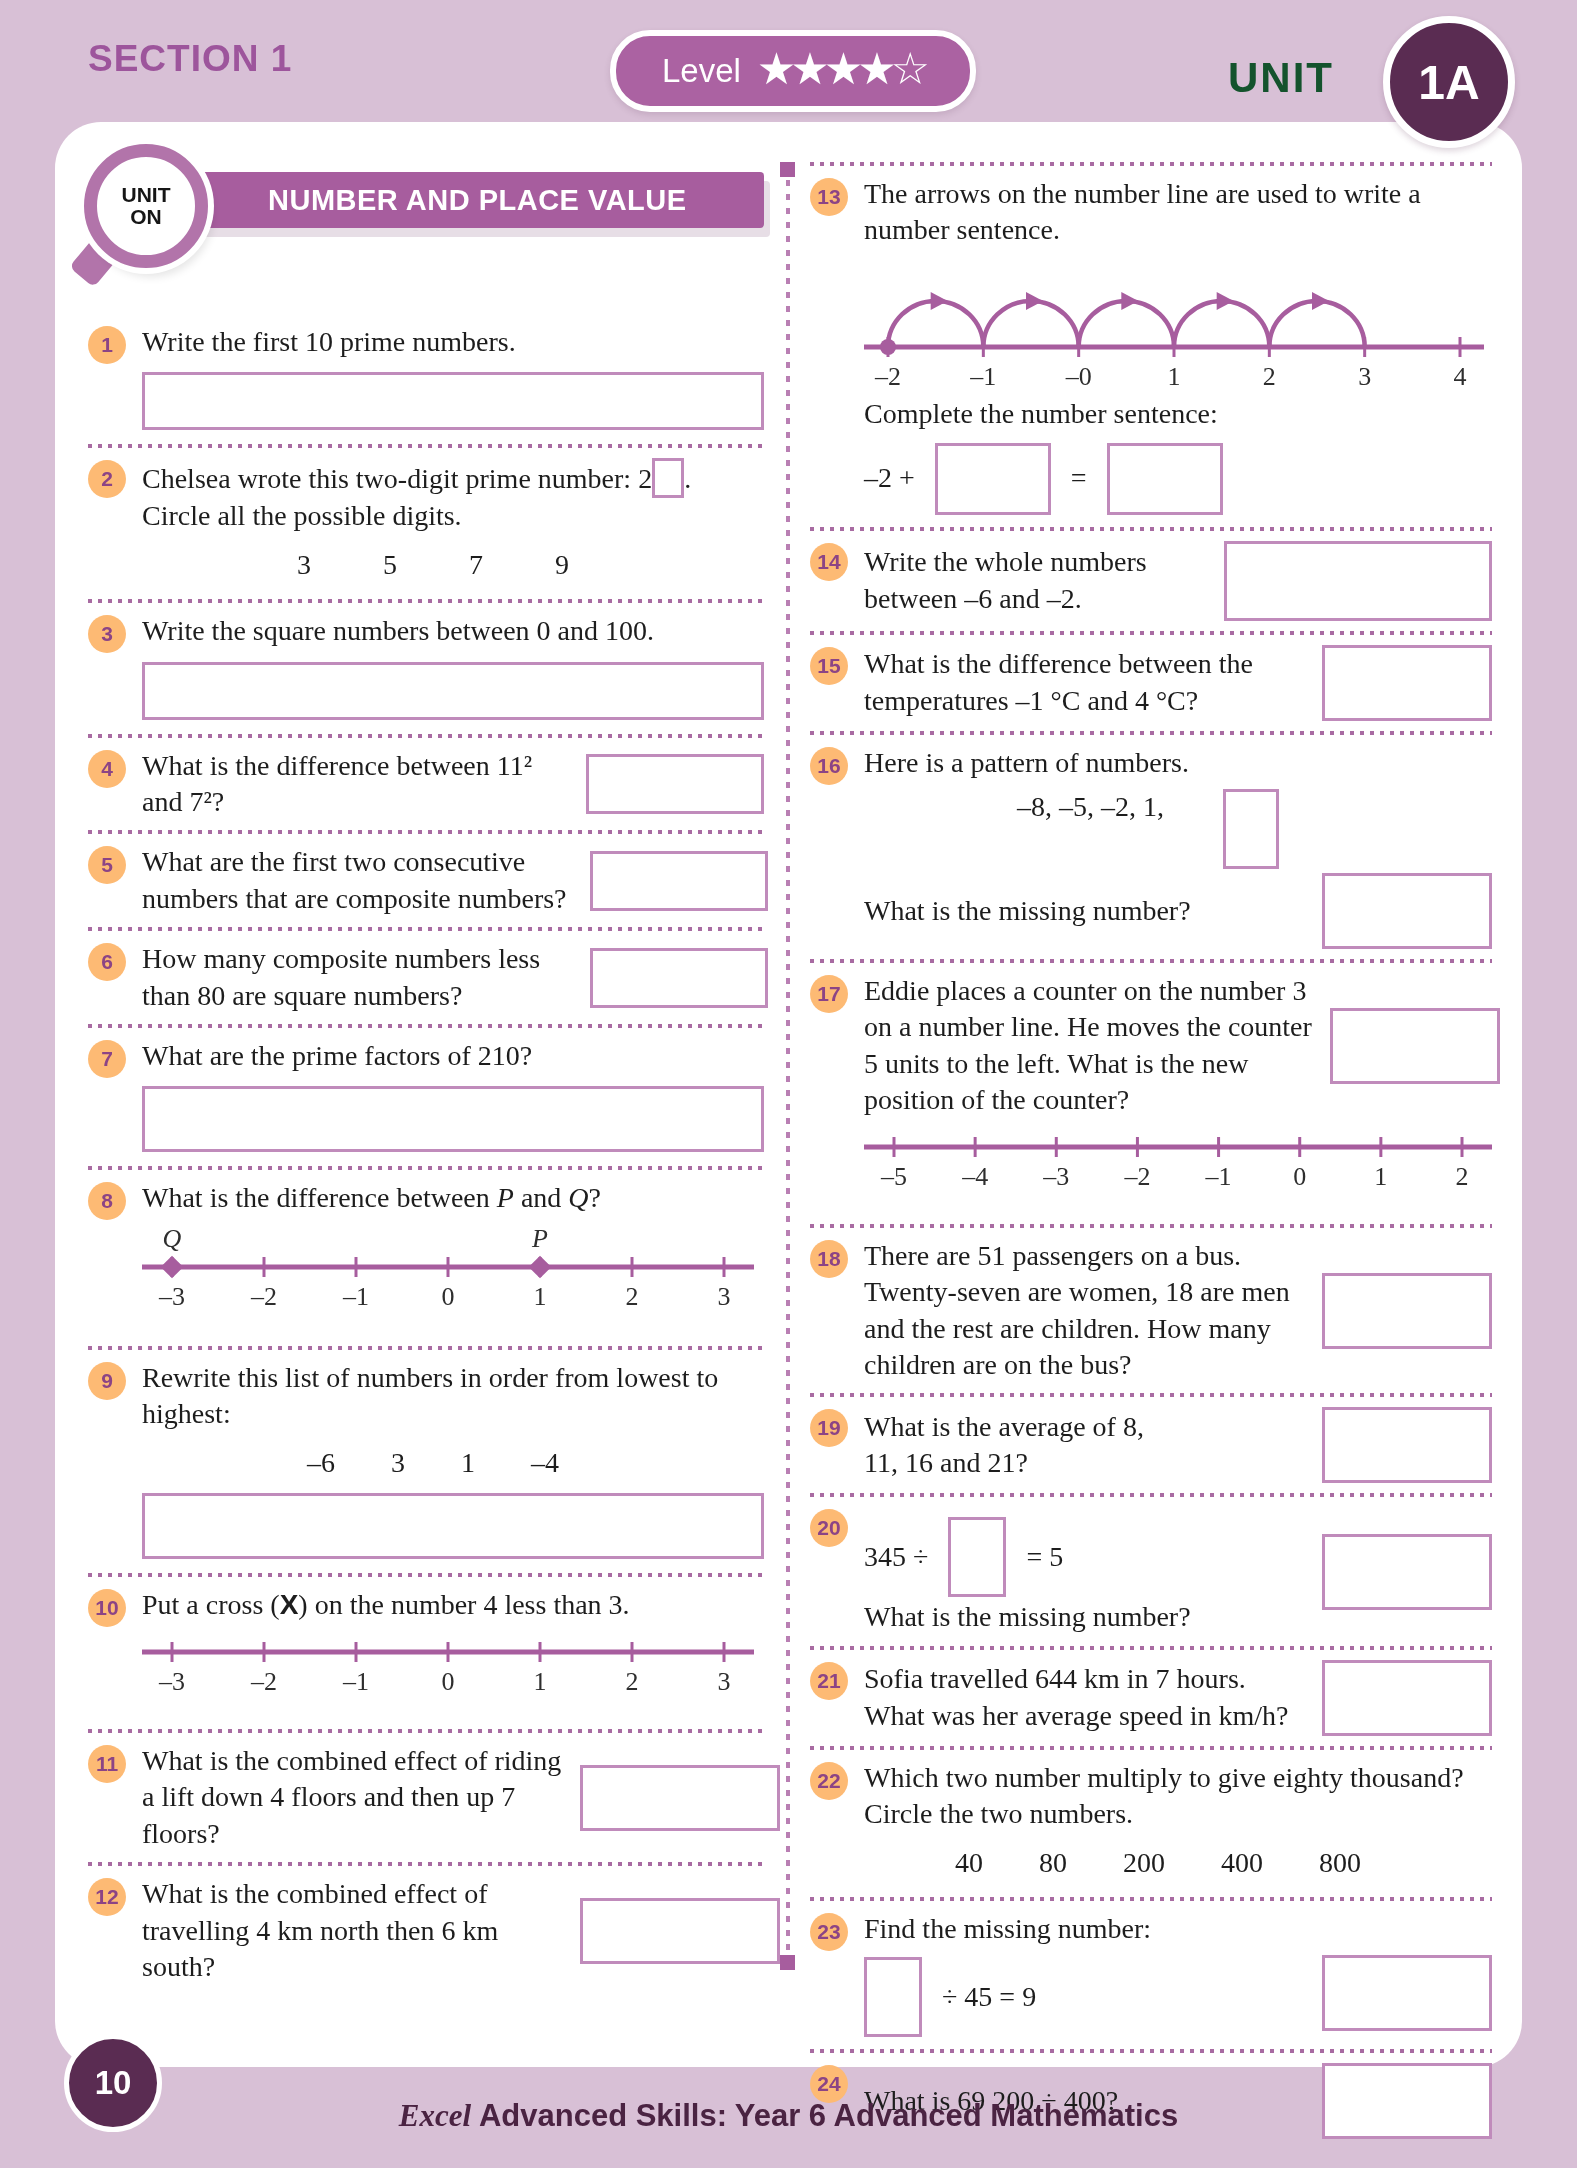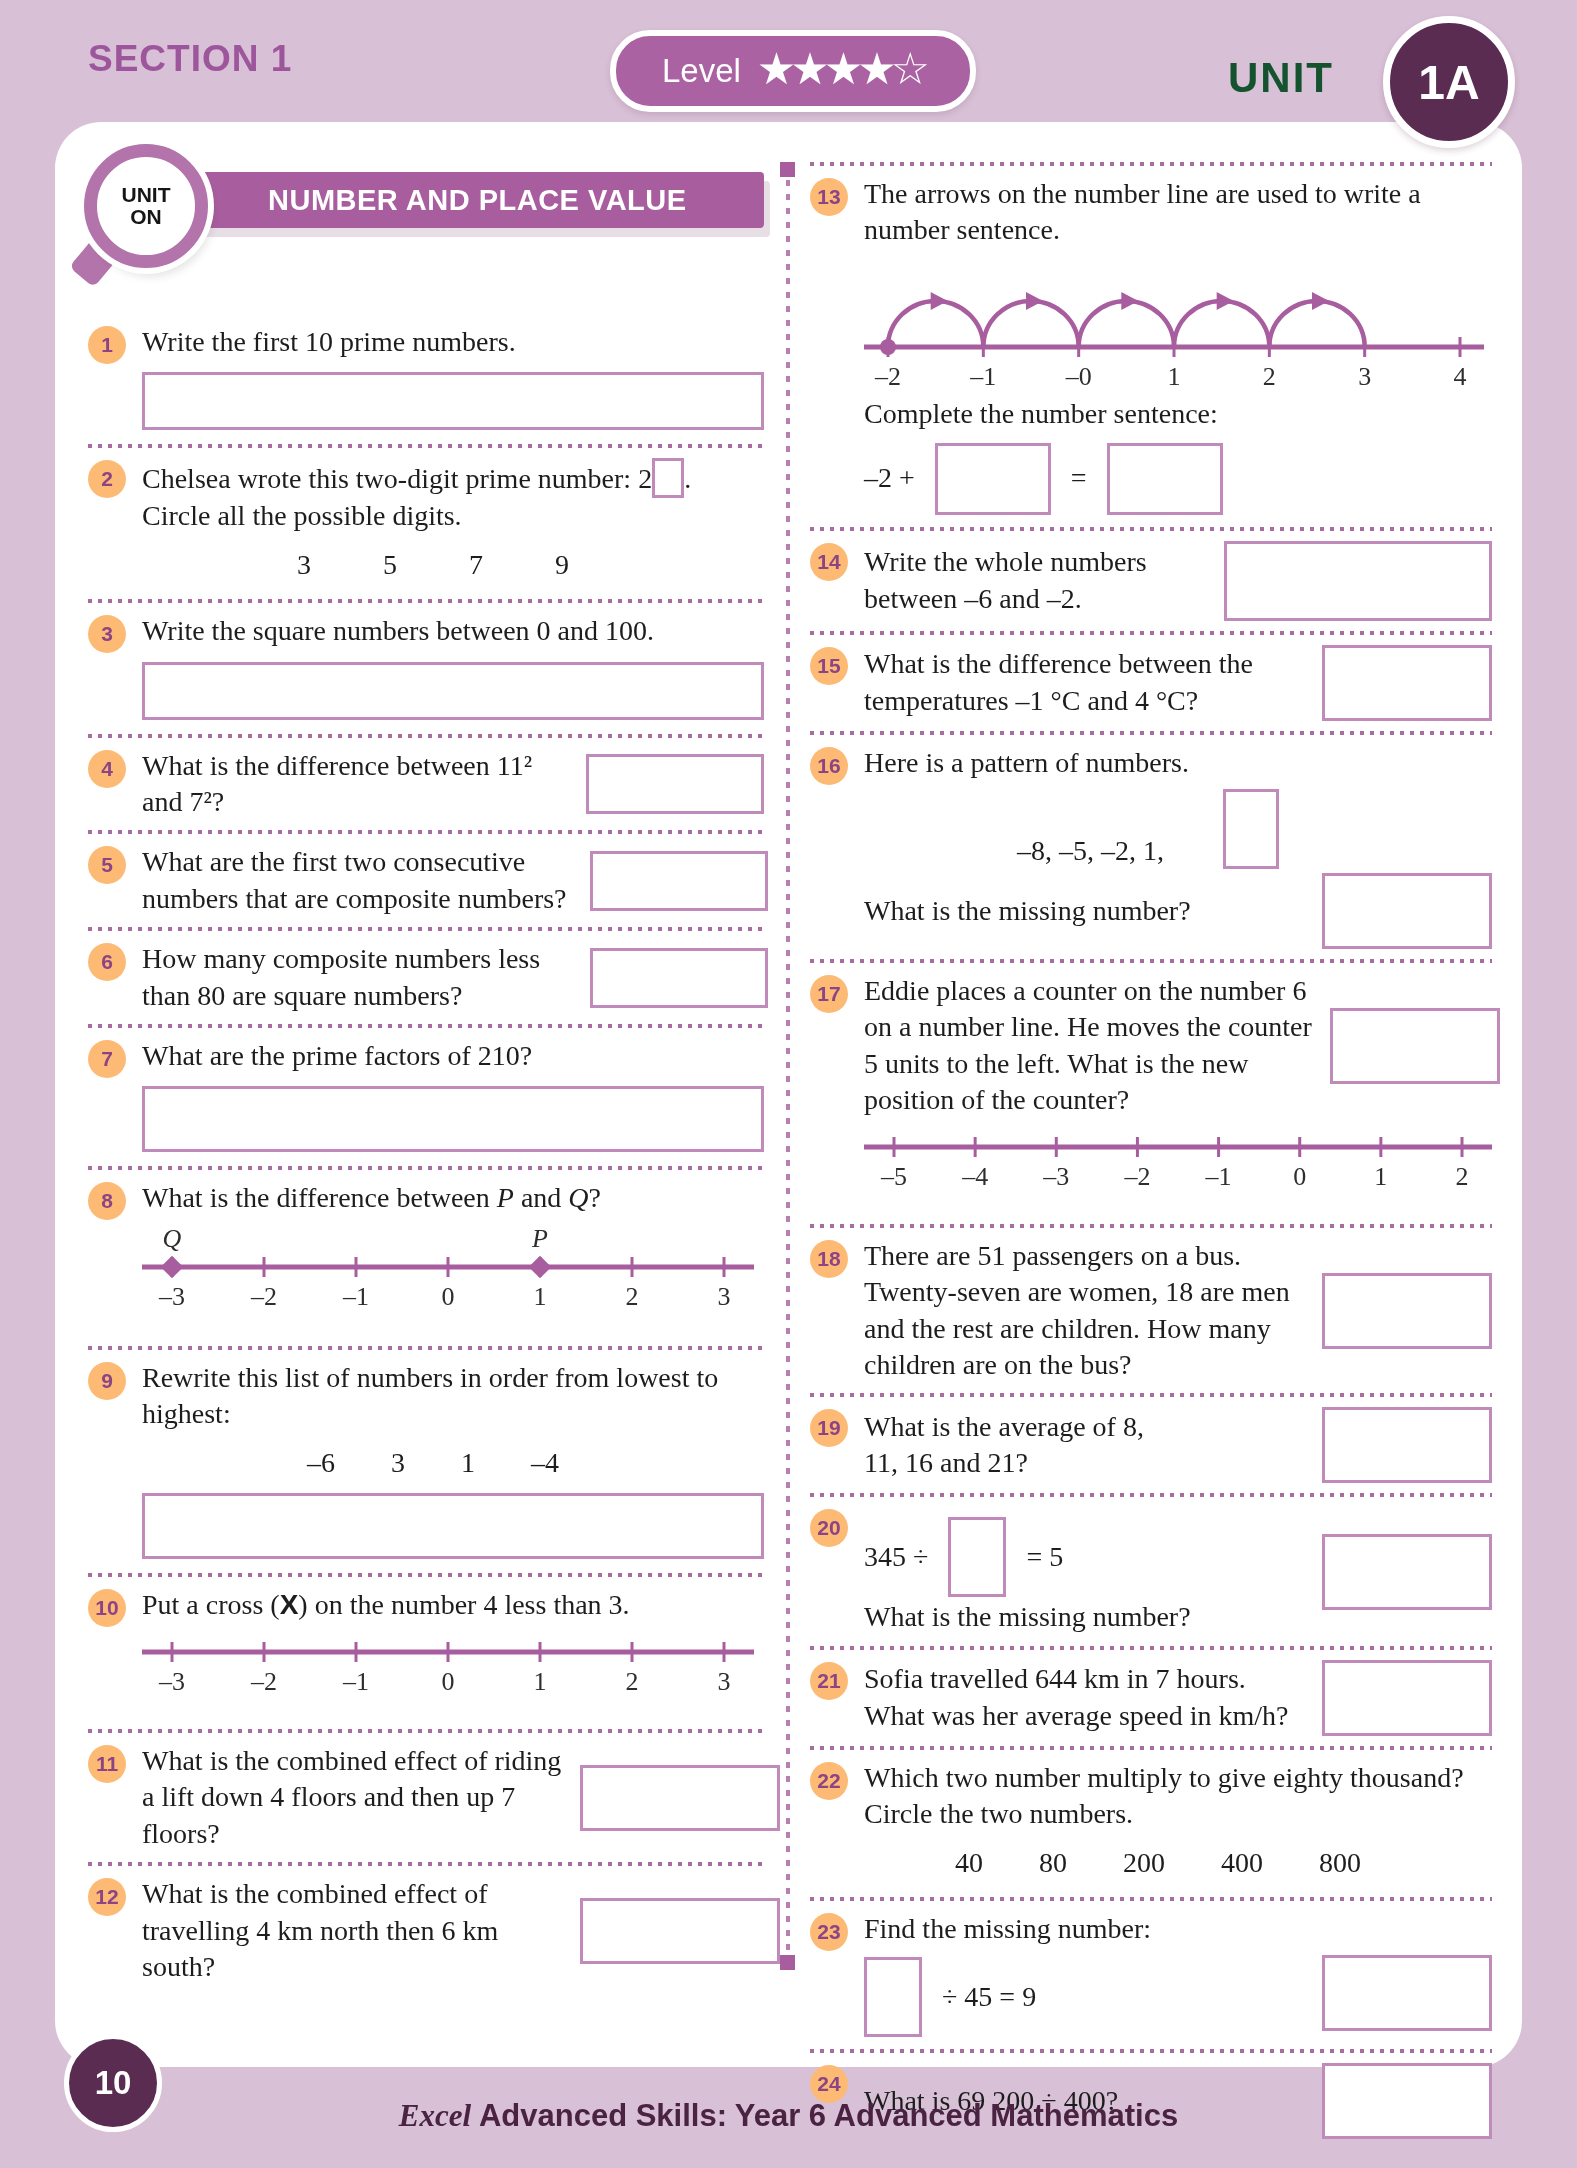--- a/index.html
+++ b/index.html
@@ -44,21 +44,21 @@
   .abox.rt-wide{width:268px;height:80px;flex-shrink:0;margin-left:16px;}
   .abox.inl-xs{display:inline-block;width:32px;height:40px;vertical-align:-10px;}
   .abox.inl-sm{display:inline-block;width:58px;height:80px;}
   .abox.inl-md{display:inline-block;width:56px;height:80px;margin-left:14px;}
   .abox.inl-lg{display:inline-block;width:116px;height:72px;}
   .choices{display:flex;justify-content:center;gap:72px;margin:12px 40px 6px 0;}
   .choices.tight{gap:56px;}
   .nl{margin-top:6px;}
   .eqrow{display:flex;align-items:center;gap:20px;margin:10px 0 2px 0;}
   .w420{width:420px;} .w440{width:440px;} .w430{width:430px;} .w330{width:330px;} .w450{width:450px;} .w320{width:320px;}
-  .pattern-row{display:flex;align-items:flex-end;justify-content:center;margin:8px 60px 4px 0;gap:45px;}
+  .pattern-row{display:flex;align-items:flex-start;justify-content:center;margin:8px 60px 4px 0;gap:45px;}
 
   
   .page-circle{position:absolute;left:64px;top:2034px;width:88px;height:88px;background:#5a2c52;border:5px solid #fff;border-radius:50%;display:flex;align-items:center;justify-content:center;font-family:"Liberation Sans",sans-serif;font-weight:700;font-size:33px;color:#fff;z-index:6;}
   .footer-title{position:absolute;left:0;right:0;top:2098px;text-align:center;color:#4a2342;font-size:31px;}
   .footer-title .it{font-family:"Liberation Serif",serif;font-style:italic;font-weight:700;}
   .footer-title .bd{font-family:"Liberation Sans",sans-serif;font-weight:700;}
 </style>
 </head>
 <body>
 
@@ -356,21 +356,21 @@
           </div>
         </div>
       </div>
 
       <div class="sep"></div>
 
       <div class="q">
         <div class="qn">17</div>
         <div class="qb">
           <div class="row">
-            <div class="w450">Eddie places a counter on the number 6 on a number line. He moves the counter 5 units to the left. What is the new position of the counter?</div>
+            <div class="w450">Eddie places a counter on the number 3 on a number line. He moves the counter 5 units to the left. What is the new position of the counter?</div>
             <div class="abox rt"></div>
           </div>
           <div class="nl"><svg width="628" height="80" viewBox="0 0 628 80">
                 <line x1="0" y1="22" x2="628" y2="22" stroke="#a75d9e" stroke-width="5"></line>
                 <line x1="30" y1="12" x2="30" y2="32" stroke="#a75d9e" stroke-width="3"></line>
                 <text x="30" y="60" text-anchor="middle" font-size="26" fill="#2e2e2e" font-family="'Liberation Serif',serif">–5</text>
                 <line x1="111.14285714285714" y1="12" x2="111.14285714285714" y2="32" stroke="#a75d9e" stroke-width="3"></line>
                 <text x="111.14285714285714" y="60" text-anchor="middle" font-size="26" fill="#2e2e2e" font-family="'Liberation Serif',serif">–4</text>
                 <line x1="192.28571428571428" y1="12" x2="192.28571428571428" y2="32" stroke="#a75d9e" stroke-width="3"></line>
                 <text x="192.28571428571428" y="60" text-anchor="middle" font-size="26" fill="#2e2e2e" font-family="'Liberation Serif',serif">–3</text>

